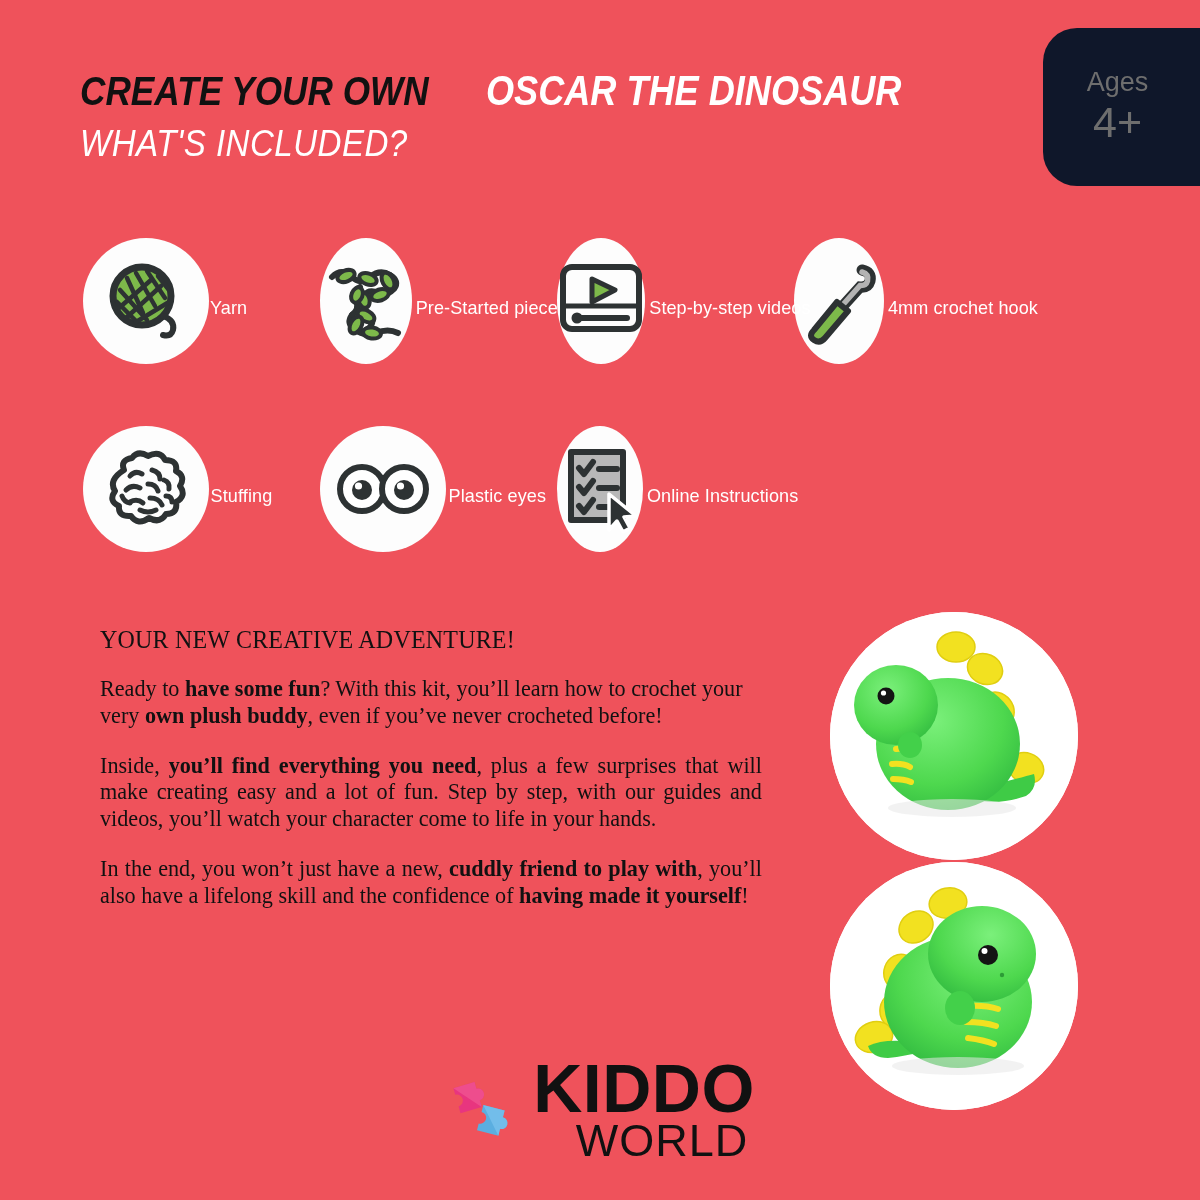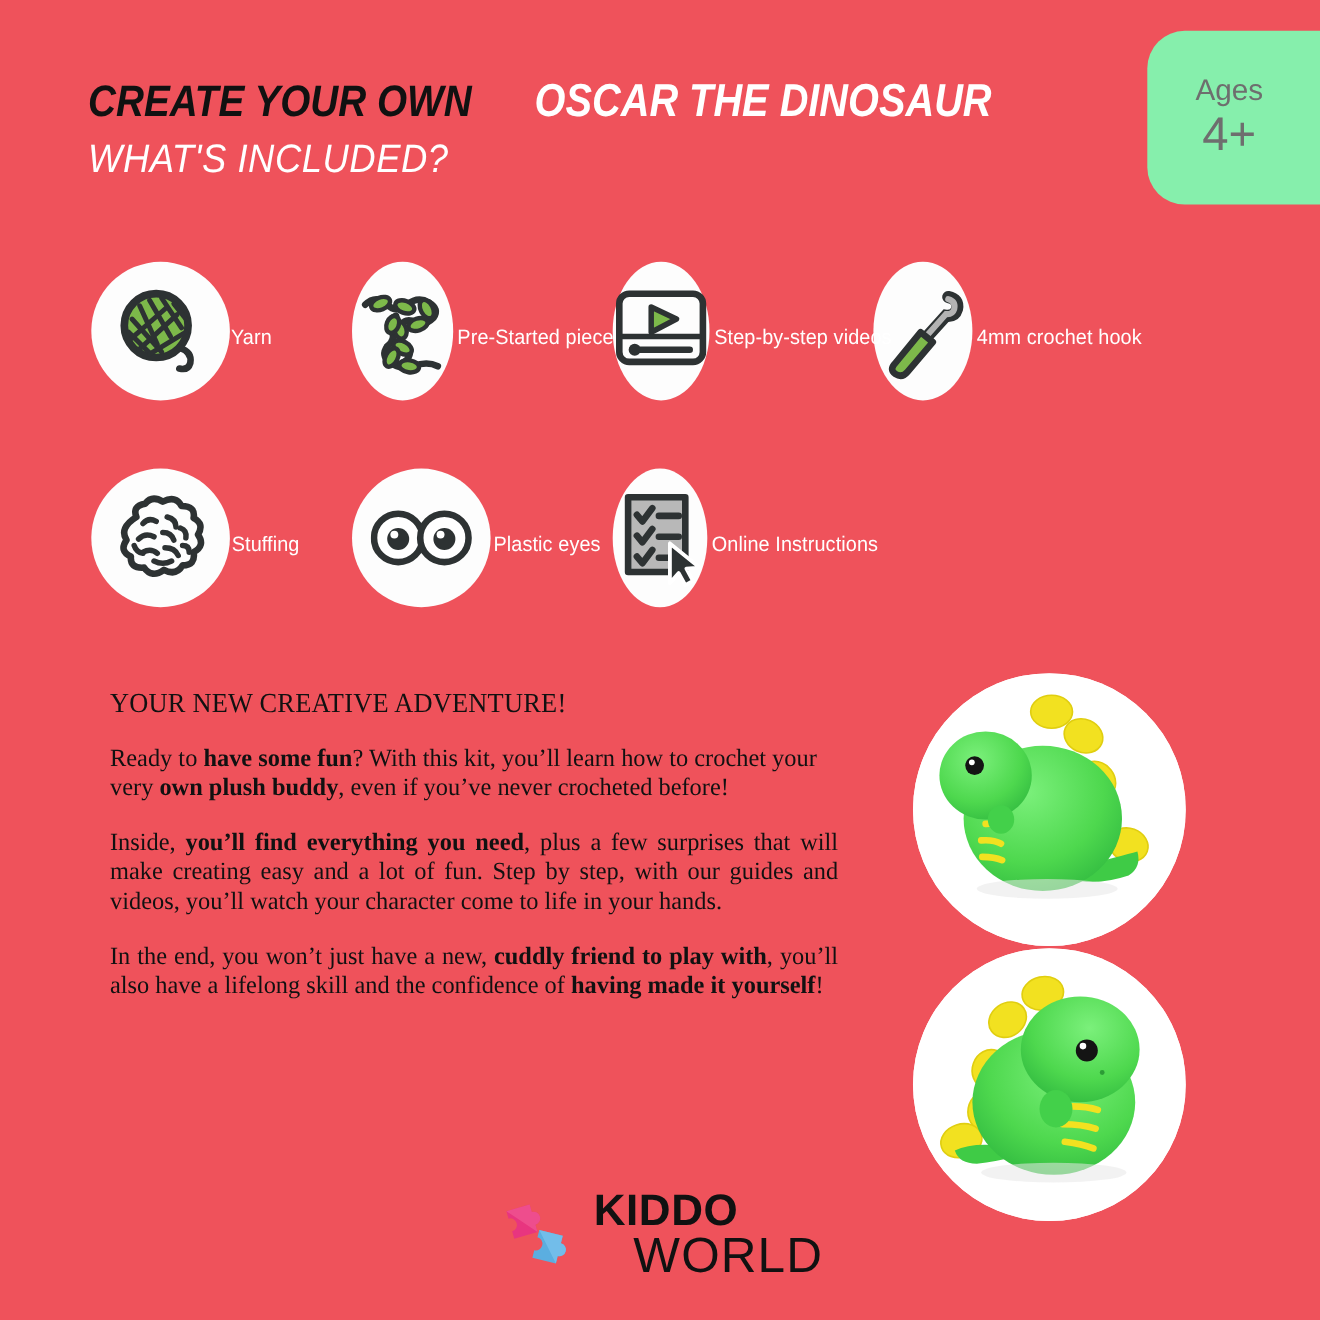--- a/index.html
+++ b/index.html
@@ -26,21 +26,21 @@
   }
   .title-line2 {
     font-size:36px; color:#fff; font-weight:400; margin-top:11px;
     transform:scaleX(0.92); transform-origin:left center; display:inline-block;
     letter-spacing:0.5px;
   }
 
   
   #ages-badge {
     position:absolute; right:0; top:28px; width:157px; height:158px;
-    background:#86efac;
+    background:#0f172a;
     border-radius:34px 0 0 34px;
     display:flex; flex-direction:column; align-items:center; justify-content:center;
     padding-right:8px;
   }
   #ages-badge .ages-word { font-size:27px; color:#6E6E6E; font-weight:400; line-height:1; }
   #ages-badge .ages-num  { font-size:43px; color:#6E6E6E; font-weight:400; line-height:1.05; margin-top:4px;}
 
   
   #icon-grid {
     position:absolute; left:83px; top:207px; width:1000px;
@@ -80,21 +80,21 @@
   }
   #photo-1 { left:830px; top:612px; }
   #photo-2 { left:830px; top:862px; }
 
   
   #logo {
     position:absolute; left:0; right:0; bottom:38px;
     display:flex; align-items:center; justify-content:center; gap:14px;
   }
   #logo .logo-text { display:flex; flex-direction:column; line-height:0.93; }
-  #logo .kiddo { font-size:40px; font-weight:700; color:#111; letter-spacing:0.5px; }
+  #logo .kiddo { font-size:68px; font-weight:700; color:#111; letter-spacing:0.5px; }
   #logo .world { font-size:45px; font-weight:400; color:#111; letter-spacing:1px; margin-left:36px;text-align:center; }
 </style>
 </head>
 <body>
 
 <div id="header">
   <div class="title-line1">
     <span class="t-create">CREATE YOUR OWN</span><span class="t-oscar">OSCAR THE DINOSAUR</span>
   </div>
   <div class="title-line2">WHAT'S INCLUDED?</div>

